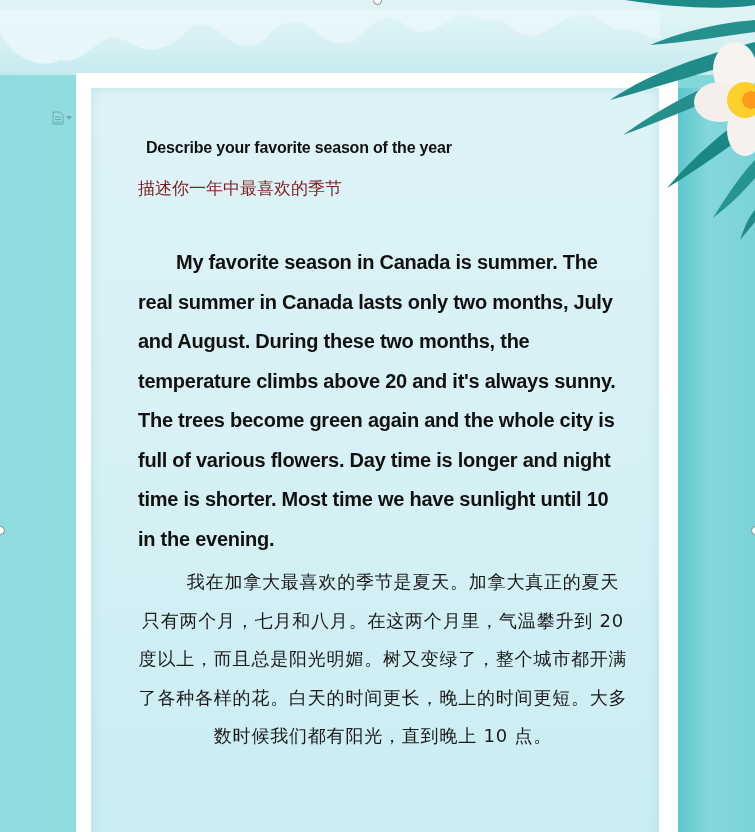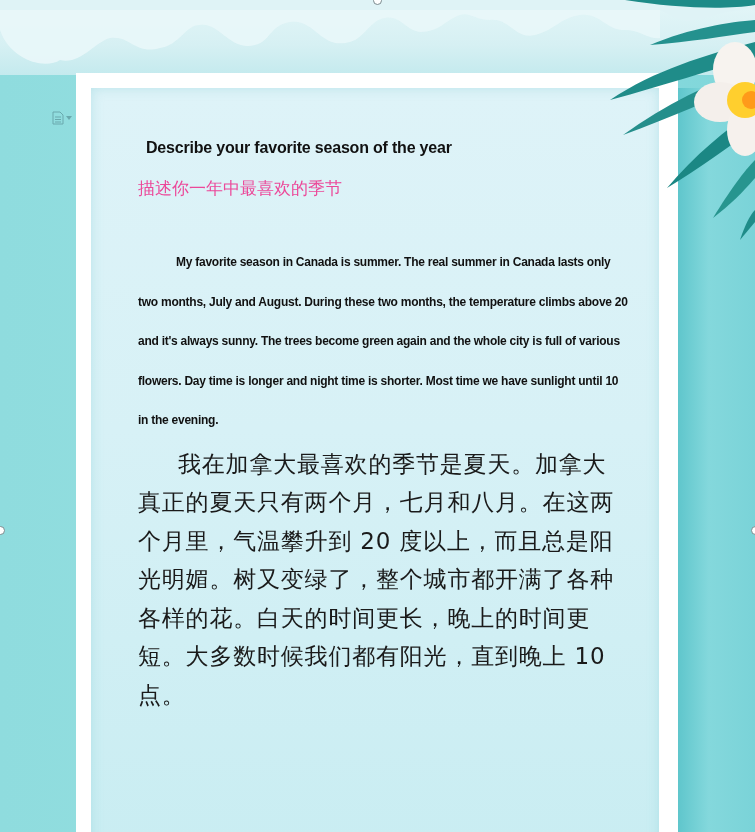--- a/index.html
+++ b/index.html
@@ -38,31 +38,31 @@
     position: absolute; left: 138px; top: 125px; width: 490px;
     color: #111111;
   }
   .title-en {
     font-family: "Liberation Sans", "DejaVu Sans", sans-serif;
     font-weight: bold; font-size: 16px; margin: 8px; height: 30px; line-height: 30px;
     letter-spacing: -0.2px;
   }
   .title-zh {
     font-family: "DejaVu Sans", sans-serif;
-    font-size: 17px; margin: 12px 0 4px 0; height: 26px; line-height: 26px; color: #ec4899;
+    font-size: 17px; margin: 12px 0 4px 0; height: 26px; line-height: 26px; color: #7f1d1d;
   }
   .para-en {
     font-family: "Liberation Sans", "DejaVu Sans", sans-serif;
-    font-weight: bold; font-size: 12px; line-height: 39.5px;
+    font-weight: bold; font-size: 20px; line-height: 39.5px;
     margin: 42px 0 0 0; text-indent: 38px; letter-spacing: -0.25px;
   }
   .para-zh {
     font-family: "DejaVu Sans", sans-serif;
-    font-size: 23px; line-height: 38.5px; color: #1a1a1a;
-    margin: 4px 0 0 0; text-indent: 40px; letter-spacing: 0.8px;
+    font-size: 18px; line-height: 38.5px; color: #1a1a1a;
+    margin: 4px 0 0 0; text-indent: 40px; letter-spacing: 0.8px; text-align: center;
   }
   .deco { position: absolute; right: 0; top: 0; width: 160px; height: 260px; }
 </style>
 </head>
 <body>
 
 <div class="sky"></div>
 
 <svg class="cloud-layer" viewBox="0 0 755 80" preserveAspectRatio="none">
   <path d="M0,30 C10,60 45,70 60,60 C80,65 95,42 110,38 C130,35 135,55 160,48 C180,45 185,25 200,25 C220,22 230,52 255,45 C270,42 270,25 290,22 C315,18 320,50 350,42 C365,38 370,20 385,18 C400,15 405,30 420,32 C440,32 445,20 460,15 C470,12 475,20 490,20 C510,18 515,40 535,35 C555,30 560,18 580,15 C600,12 605,30 625,30 C640,30 650,40 660,38 L660,0 L0,0 Z" fill="#e8f7f9" opacity="0.95"></path>

